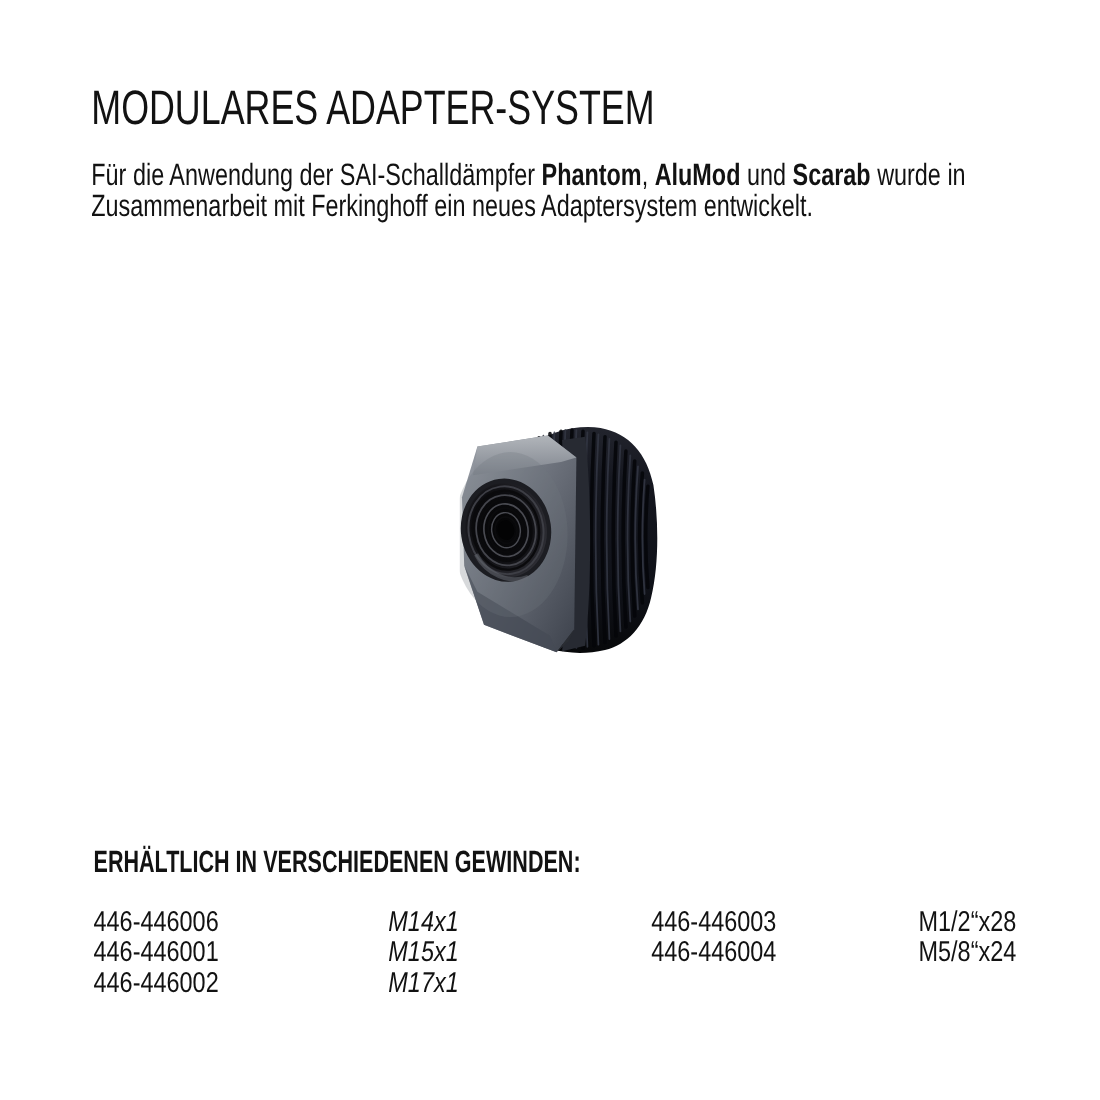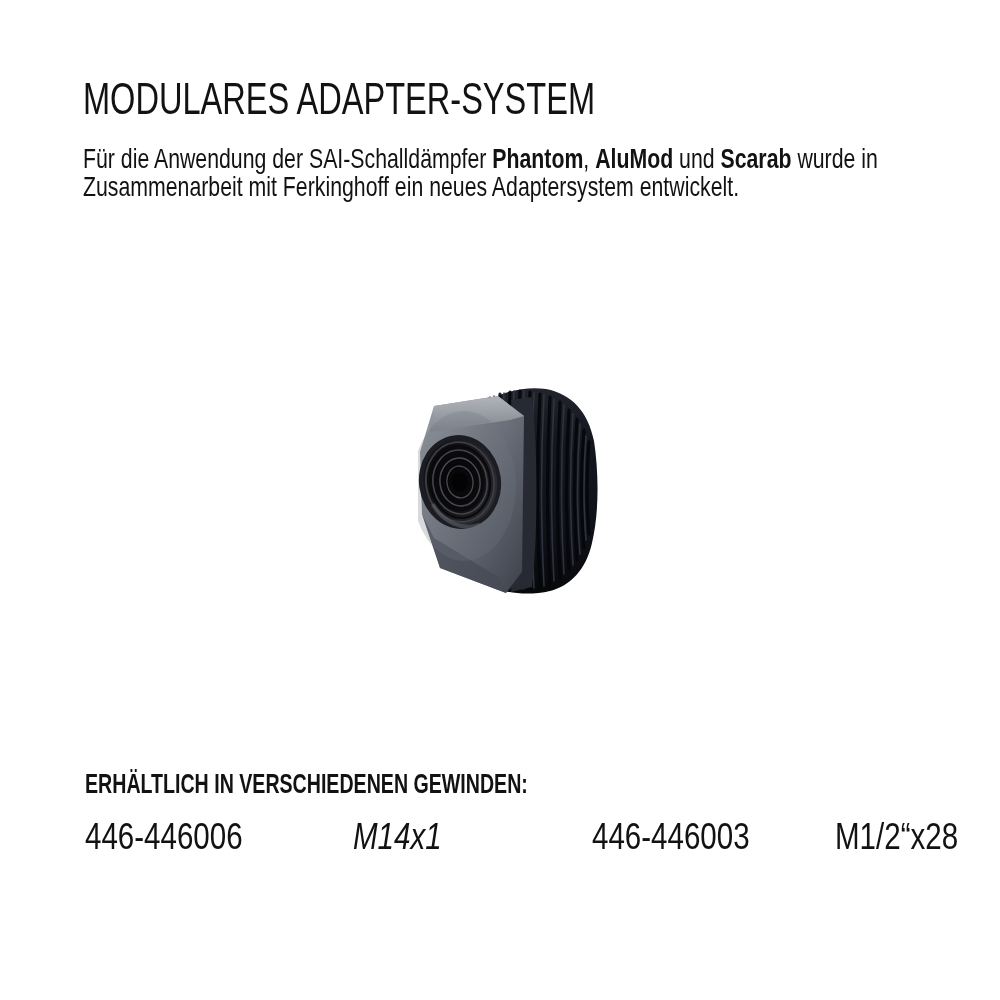--- a/index.html
+++ b/index.html
@@ -30,21 +30,21 @@
   .product{left:418px;top:386px;width:185px;height:210px;}
   
   .threads-heading{
     left:85px;top:770px;
     font-size:28px;font-weight:bold;line-height:28px;
   }
   .threads-heading .cond{transform:scaleX(0.70);}
   
   .threads-table{
     left:85px;top:823px;width:880px;
-    font-size:36px;line-height:28px;
+    font-size:26px;line-height:28px;
   }
   .t-row{position:relative;height:28px;}
   .t-cell{position:absolute;top:0;white-space:nowrap;}
   .t-cell .cond{transform:scaleX(0.82);}
   .c0{left:0;}
   .c1{left:268px;font-style:italic;}
   .c2{left:507px;}
   .c3{left:750px;text-decoration:underline;}
 </style>
 </head>
@@ -153,13 +153,25 @@
   <span class="cond">ERHÄLTLICH IN VERSCHIEDENEN GEWINDEN:</span>
 </div>
 
 <div class="abs threads-table">
   <div class="t-row">
     <span class="t-cell c0"><span class="cond">446-446006</span></span>
     <span class="t-cell c1"><span class="cond">M14x1</span></span>
     <span class="t-cell c2"><span class="cond">446-446003</span></span>
     <span class="t-cell c3"><span class="cond">M1/2“x28</span></span>
   </div>
+  <div class="t-row">
+    <span class="t-cell c0"><span class="cond">446-446001</span></span>
+    <span class="t-cell c1"><span class="cond">M15x1</span></span>
+    <span class="t-cell c2"><span class="cond">446-446004</span></span>
+    <span class="t-cell c3"><span class="cond">M5/8“x24</span></span>
+  </div>
+  <div class="t-row">
+    <span class="t-cell c0"><span class="cond">446-446002</span></span>
+    <span class="t-cell c1"><span class="cond">M17x1</span></span>
+    <span class="t-cell c2"><span class="cond"></span></span>
+    <span class="t-cell c3"><span class="cond"></span></span>
+  </div>
 </div>
 
 </body></html>

